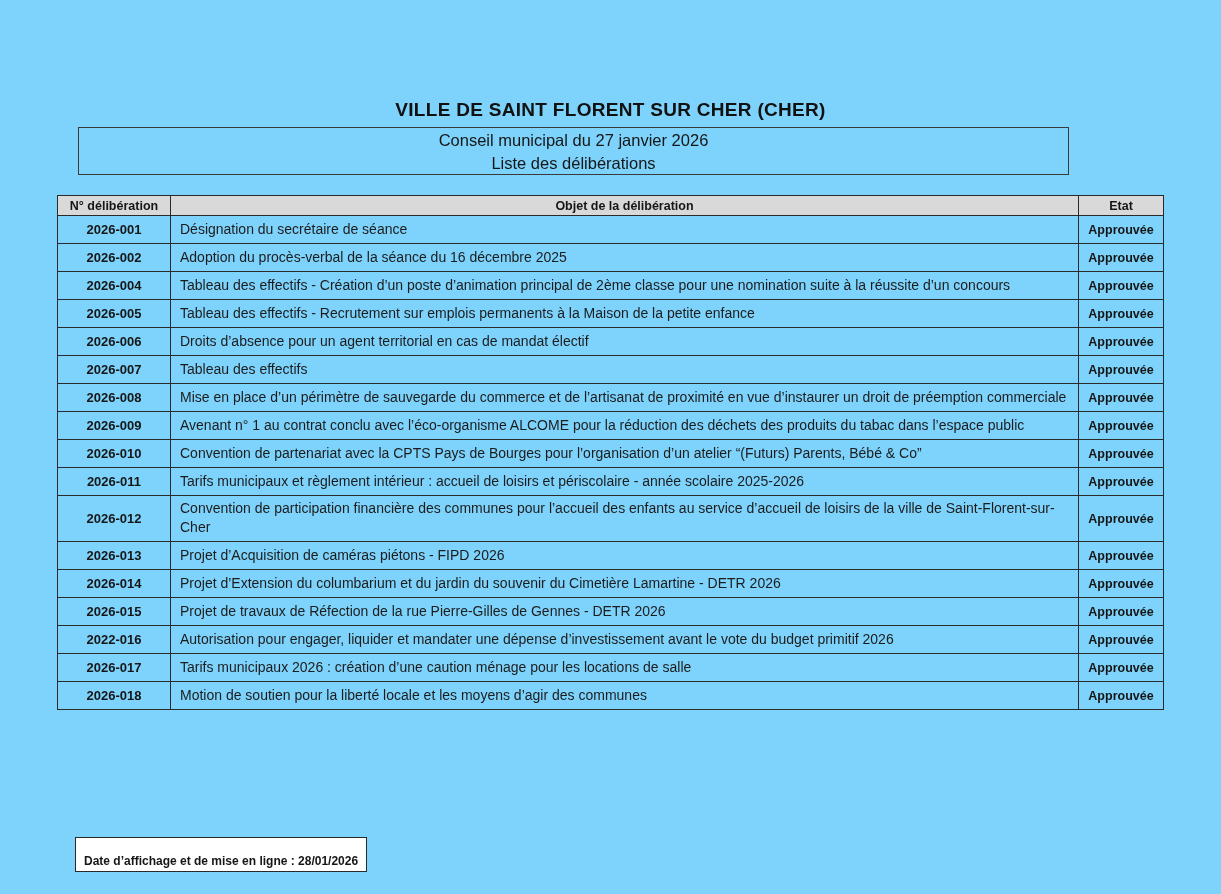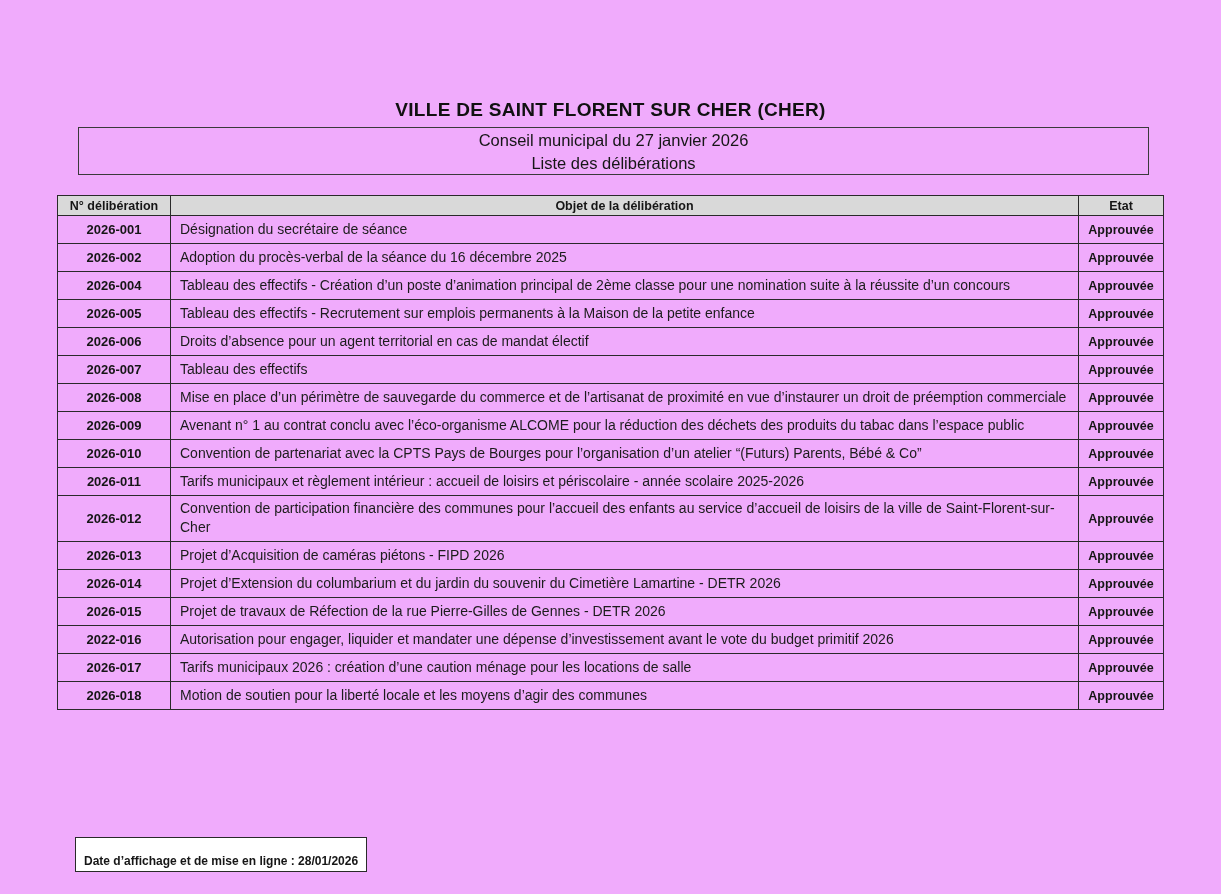--- a/index.html
+++ b/index.html
@@ -3,30 +3,30 @@
 <meta charset="utf-8">
 <style>
   * { margin: 0; padding: 0; box-sizing: border-box; }
   html, body {
     width: 1221px; height: 894px;
     background: #ffffff;
     font-family: "Liberation Sans", "DejaVu Sans", sans-serif;
     color: #1f1f1f;
     overflow: hidden;
   }
-  .page { position: relative; width: 1221px; height: 894px; background: #f0abfc; }
+  .page { position: relative; width: 1221px; height: 894px; background: #7dd3fc; }
 
   .doc-title {
     position: absolute; top: 99px; left: 0; width: 100%;
     text-align: center;
     font-size: 19px; font-weight: bold; letter-spacing: 0.3px;
     color: #111;
   }
   .subtitle-box {
-    position: absolute; top: 127px; left: 78px; width: 1071px; height: 48px;
+    position: absolute; top: 127px; left: 78px; width: 991px; height: 48px;
     border: 1px solid #3a3a3a;
     text-align: center;
     padding-top: 1px;
   }
   .subtitle-box .line {
     font-size: 16.5px; line-height: 23px; color: #161616;
   }
 
   table.doc-table {
     position: absolute; left: 57px; top: 195px; width: 1106px;

